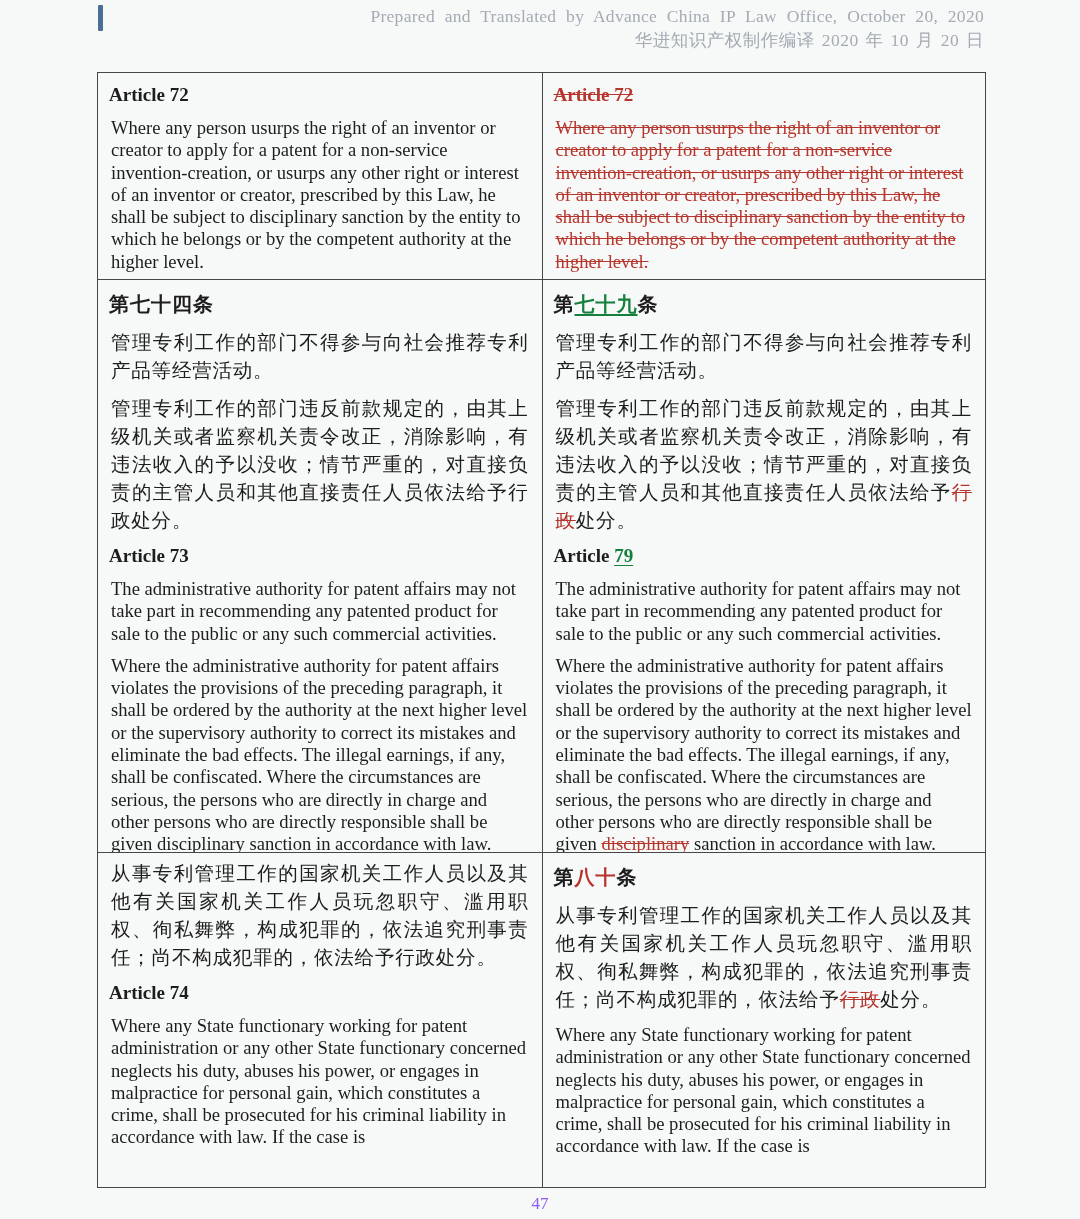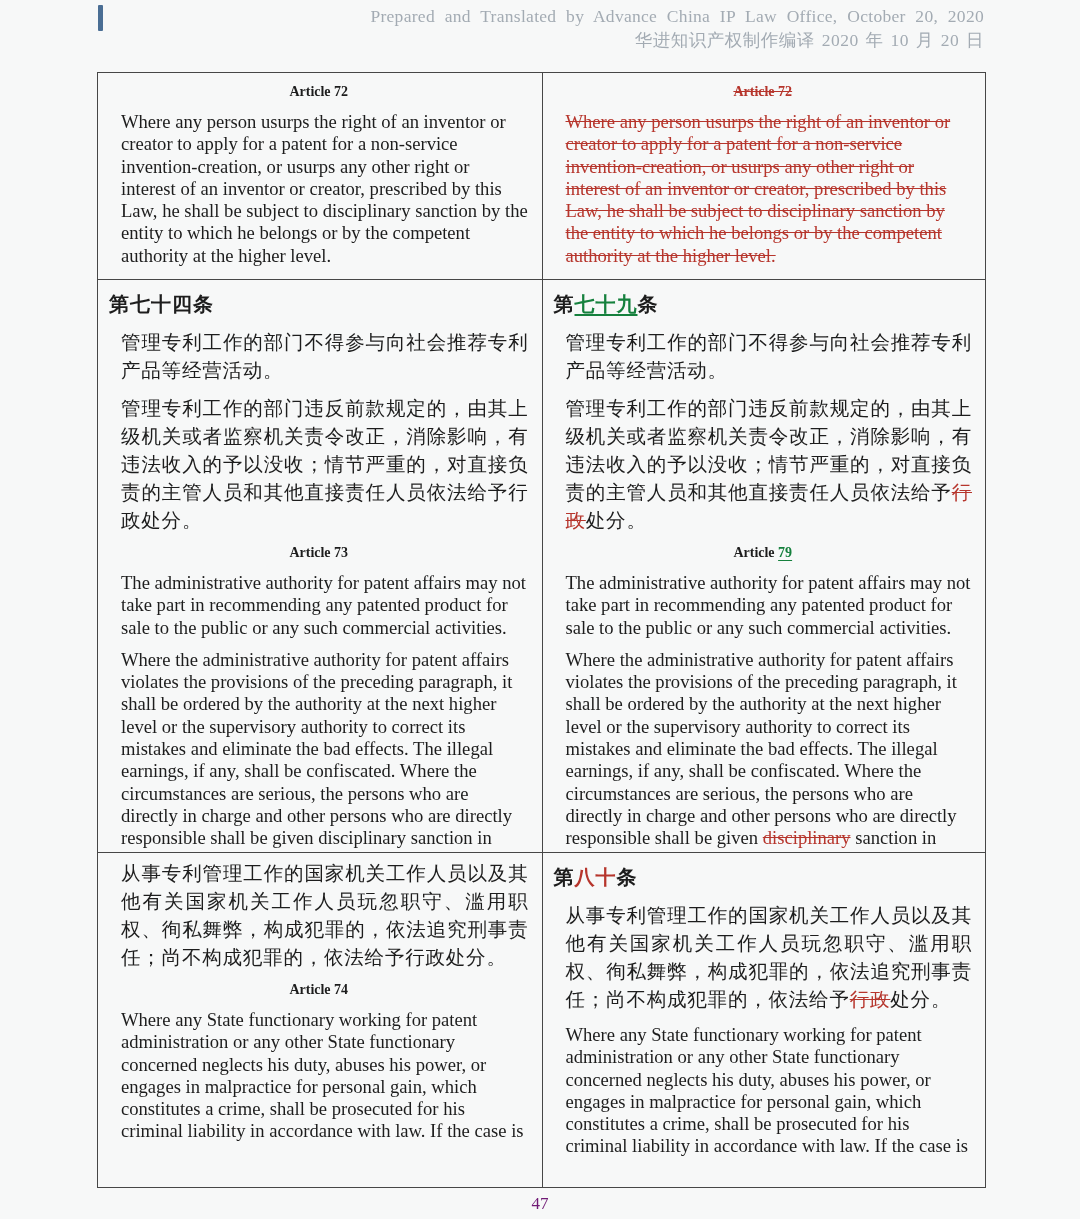--- a/index.html
+++ b/index.html
@@ -26,37 +26,37 @@
     border:1.5px solid #474747;
     background:transparent;
   }
   .doc-row{display:flex;overflow:hidden;}
   .doc-row + .doc-row{border-top:1.5px solid #474747;}
   .doc-cell{
     flex:1 1 50%;min-width:0;overflow:hidden;
     padding:7px 13px 6px 11px;box-sizing:border-box;
   }
   .doc-cell + .doc-cell{border-left:1.5px solid #474747;}
-  .block{margin:0 0 10px 12px;}
+  .block{margin:0 0 10px 2px;}
   .block.heading{font-weight:bold;margin:4px 0 11px 0;}
-  .block.heading.en{font-size:14px;text-align:center;}
+  .block.heading.en{font-size:19px;}
   .block.heading.zh{font-size:20px;letter-spacing:1px;}
   .block.para.en{font-size:18.6px;line-height:22.3px;}
   .block.para.zh{
     font-size:19.5px;line-height:28px;letter-spacing:.8px;
     text-align:justify;
   }
   .run.normal{color:#1d1d1d;}
   .run.red{color:#b6352c;}
   .run.red-strike{color:#b6352c;text-decoration:line-through;}
   .run.red-underline{color:#15803d;text-decoration:underline;text-underline-offset:3px;}
   
   .page-footer{
     position:absolute;left:0;top:1194px;width:1080px;
-    text-align:center;font-size:17px;color:#701a75;
+    text-align:center;font-size:17px;color:#8b5cf6;
   }
 </style>
 </head>
 <body>
 
 <div class="cursor-marker"></div>
 
 <div class="page-header">
   <div class="hdr-line1">Prepared and Translated by Advance China IP Law Office, October 20, 2020</div>
   <div class="hdr-line2">华进知识产权制作编译 2020 年 10 月 20 日</div>

